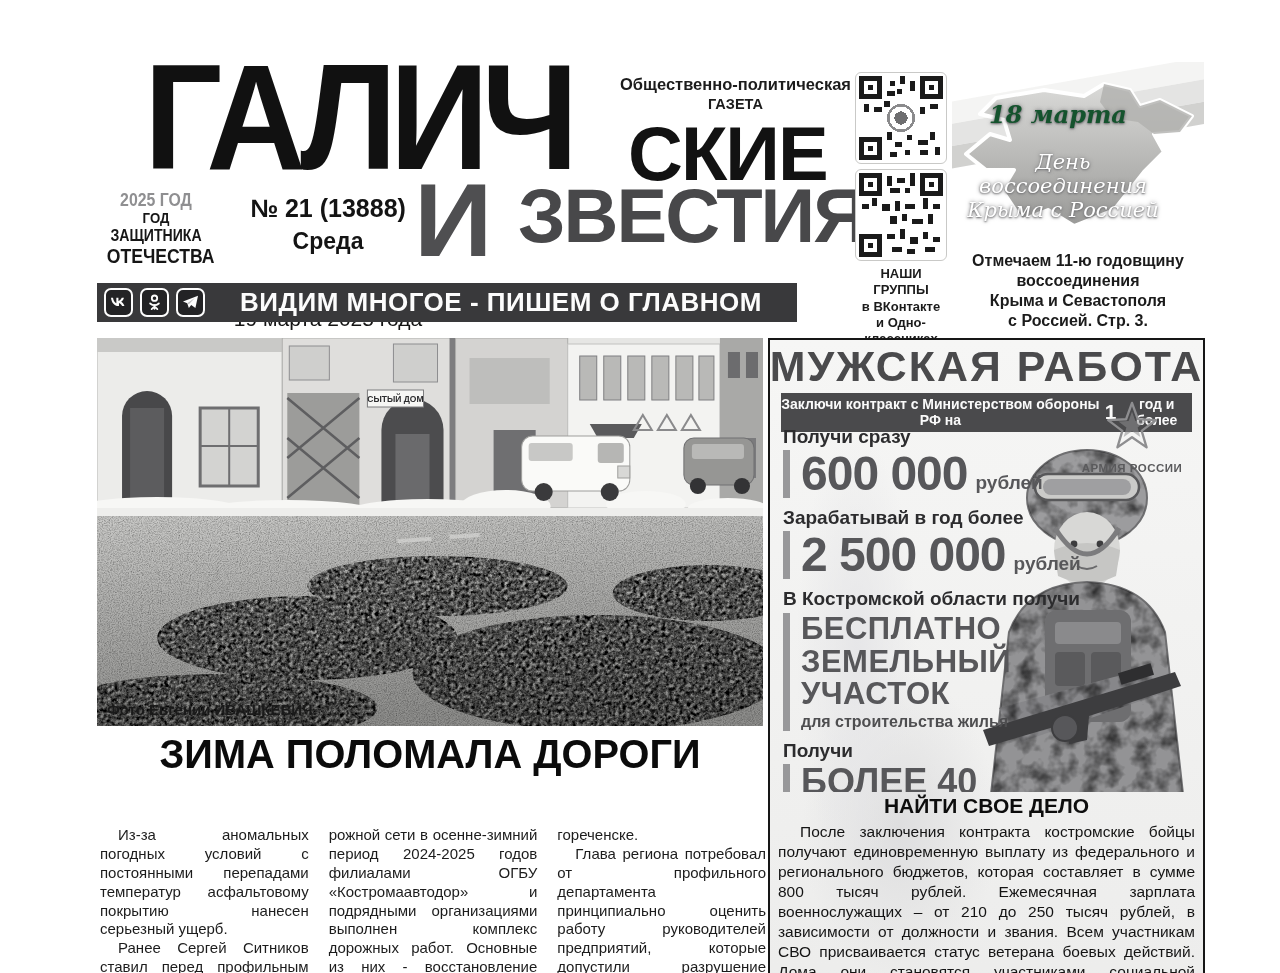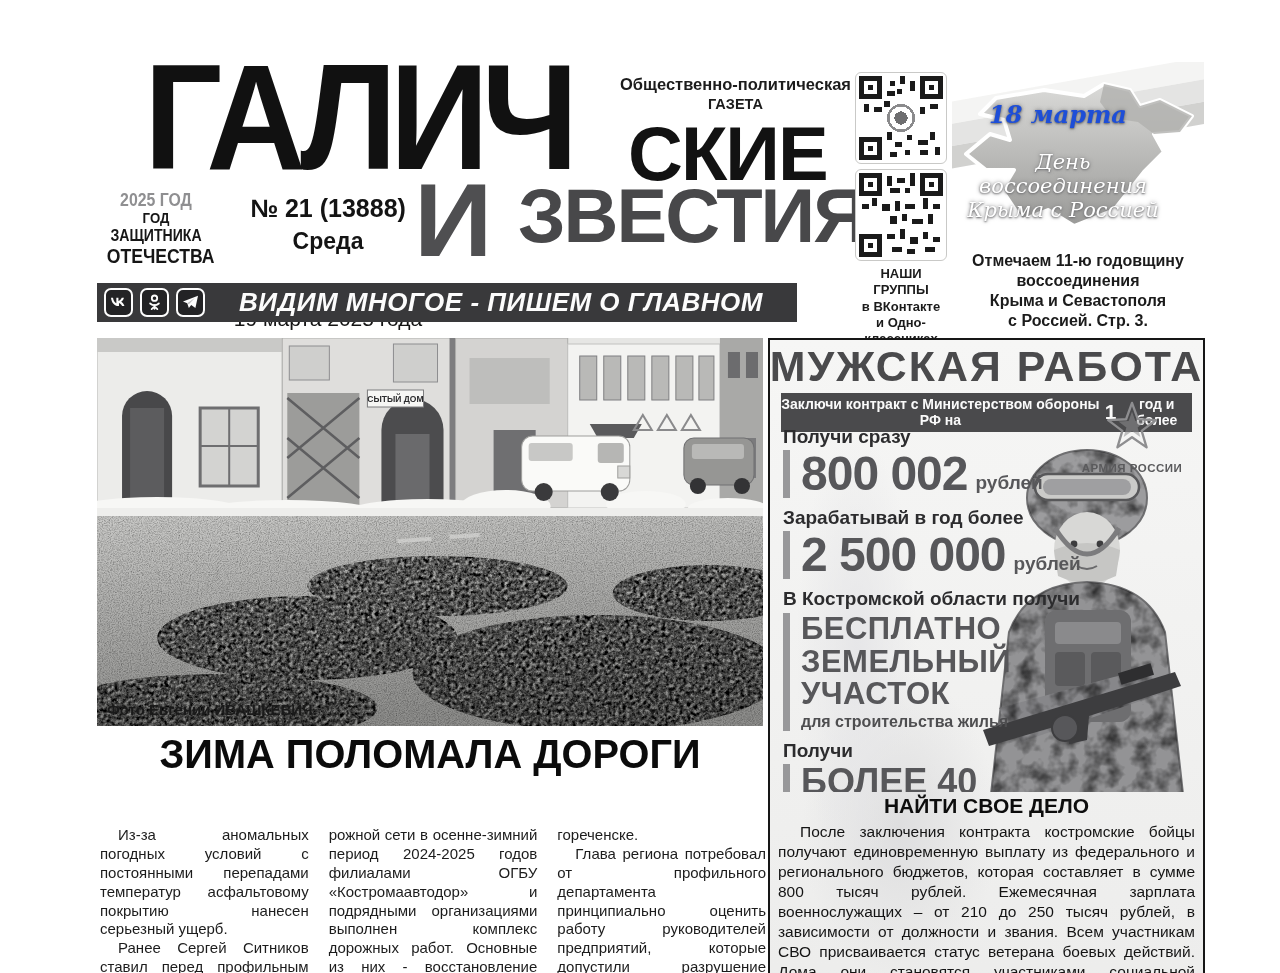--- a/index.html
+++ b/index.html
@@ -28,29 +28,29 @@
   
   .qr-panel{position:absolute;left:854px;top:72px;width:94px;text-align:center;}
   .qr-box{width:84px;height:84px;margin:0 auto 5px auto;background:#fff;border:1px solid #c9c9c7;border-radius:6px;padding:3px;}
   .qr-box svg{width:100%;height:100%;}
   .qr-caption{font-size:13px;font-weight:bold;color:#1b1b1b;line-height:1.25;white-space:pre-line;}
 
   
   .crimea{position:absolute;left:952px;top:62px;width:252px;}
   .crimea-art{position:relative;width:252px;height:185px;}
   .crimea-art svg{position:absolute;left:0;top:0;}
-  .crimea-date{position:absolute;left:0;right:40px;top:38px;text-align:center;font-family:"DejaVu Serif",serif;font-style:italic;font-weight:bold;font-size:24px;color:#1d4ed8;text-shadow:0 1px 2px #6d6d6f,0 0 4px #7b7b7d;}
+  .crimea-date{position:absolute;left:0;right:40px;top:38px;text-align:center;font-family:"DejaVu Serif",serif;font-style:italic;font-weight:bold;font-size:24px;color:#14532d;text-shadow:0 1px 2px #6d6d6f,0 0 4px #7b7b7d;}
   .crimea-script{position:absolute;left:0;right:30px;top:88px;text-align:center;font-family:"DejaVu Serif",serif;font-style:italic;font-weight:normal;font-size:21px;line-height:1.15;color:#fff;text-shadow:0 1px 2px #6d6d6f,0 0 4px #7b7b7d;white-space:pre-line;}
   .crimea-caption{margin-top:4px;text-align:center;font-size:16px;font-weight:bold;color:#1b1b1b;line-height:1.25;white-space:pre-line;}
 
   
   .slogan-banner{position:absolute;left:97px;top:283px;width:700px;height:39px;background:#39393b;display:flex;align-items:center;padding:0;box-sizing:border-box;}
   .sicon{width:29px;height:29px;margin-left:7px;border:2px solid #fdfdfd;border-radius:7px;background:#232325;display:flex;align-items:center;justify-content:center;box-sizing:border-box;}
   .sicon svg{width:19px;height:19px;}
-  .slogan-text{flex:1;text-align:center;color:#fcfcfc;font-weight:bold;font-size:26px;letter-spacing:.5px;font-style:italic;}
+  .slogan-text{flex:1;text-align:center;color:#fcfcfc;font-weight:bold;font-size:26px;letter-spacing:.5px;}
 
   
   .photo{position:absolute;left:97px;top:338px;width:666px;height:388px;background:#dcdcda;overflow:hidden;}
   .photo svg{display:block;width:100%;height:100%;}
   .photo-credit{position:absolute;left:10px;bottom:8px;font-size:15px;font-weight:bold;color:#1a1a1a;}
   .headline{position:absolute;left:97px;top:731px;width:666px;text-align:center;font-size:41px;font-weight:bold;letter-spacing:0;color:#0b0b0b;transform:scaleX(.97);transform-origin:center;}
   .subhead-band{position:absolute;left:97px;top:779px;width:666px;height:42px;background:#98989a;color:#fdfdfd;display:flex;align-items:center;justify-content:center;box-sizing:border-box;padding:2px 30px;}
   .subhead-band div{text-align:center;font-size:16.5px;font-weight:bold;line-height:1.22;}
   .columns{position:absolute;left:100px;top:826px;width:666px;height:147px;display:flex;gap:20px;overflow:hidden;}
   .col{flex:1;font-size:15px;line-height:1.26;color:#1c1c1c;text-align:justify;}
@@ -428,21 +428,21 @@
 
         <path d="M14 298 L206 240 L212 254 L120 284 L118 308 L100 312 L102 290 L20 314 Z" fill="#3d3d3f"></path>
         <rect x="150" y="236" width="34" height="12" transform="rotate(-17 167 242)" fill="#2e2e30"></rect>
         <circle cx="96" cy="296" r="13" fill="#57575a" stroke="#3d3d3f" stroke-width="2"></circle>
       </svg>
 
       <div class="ad-left">
         <div class="ad-label" style="margin-top:0">Получи сразу</div>
         <div class="num-row">
           <div class="accent-bar"></div>
-          <div class="big-num">800 002</div>
+          <div class="big-num">600 000</div>
           <div class="num-cur">рублей</div>
         </div>
         <div class="ad-label">Зарабатывай в год более</div>
         <div class="num-row">
           <div class="accent-bar"></div>
           <div class="big-num">2 500 000</div>
           <div class="num-cur">рублей</div>
         </div>
         <div class="ad-label">В Костромской области получи</div>
         <div class="land-row">

